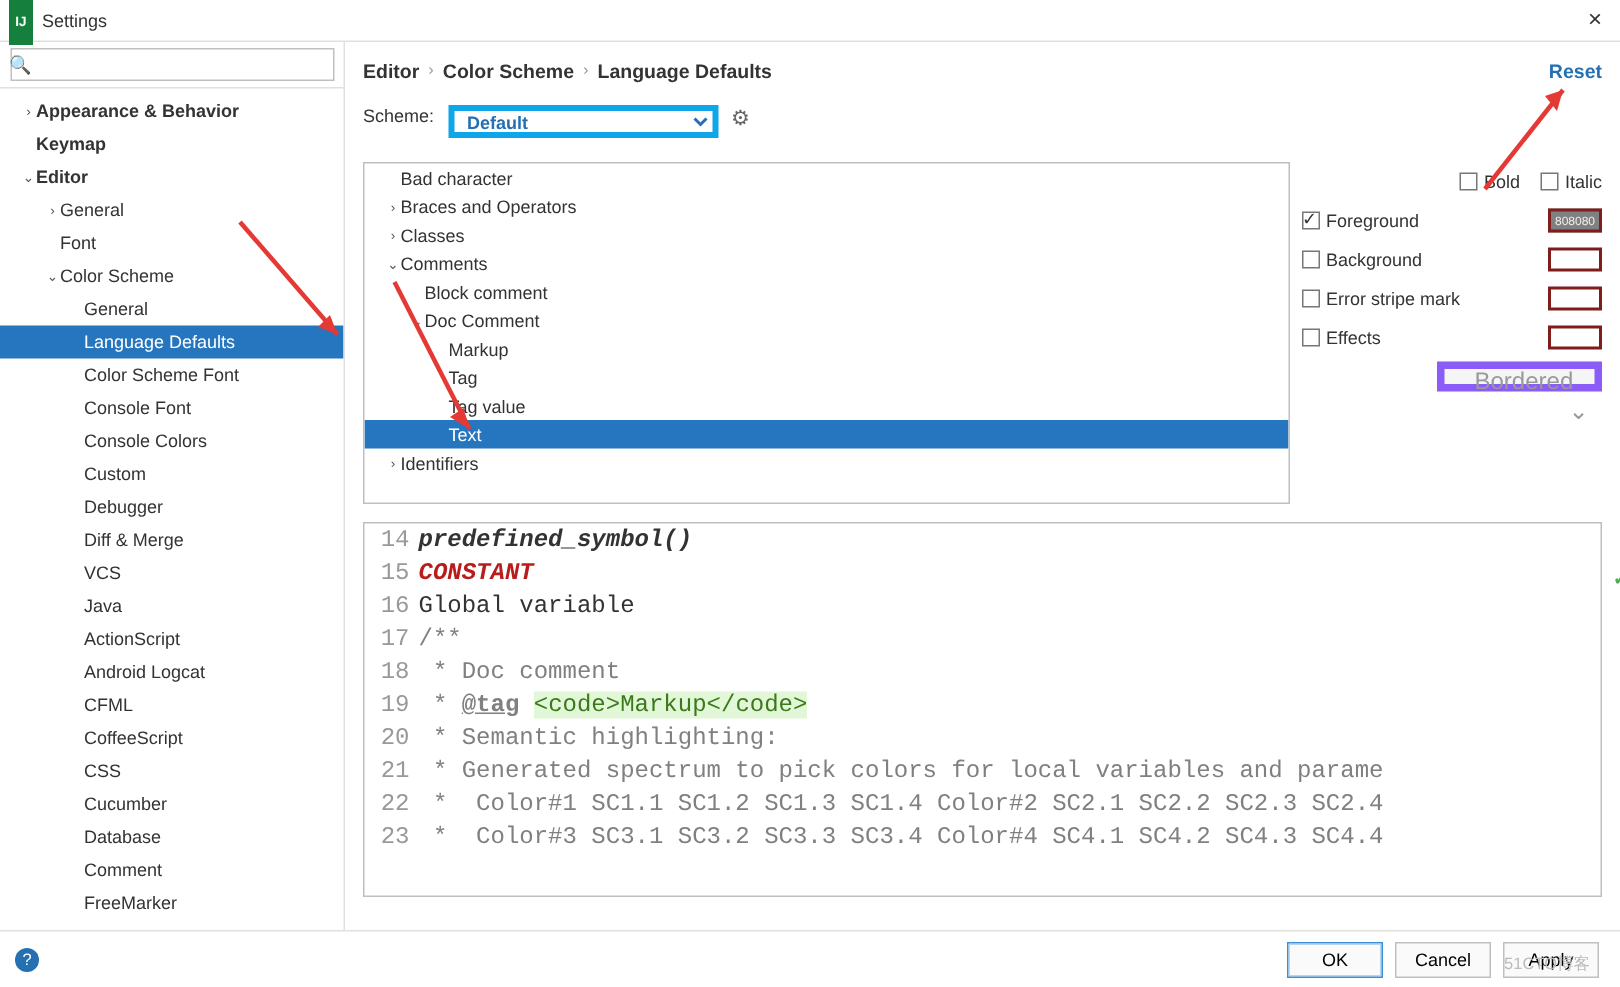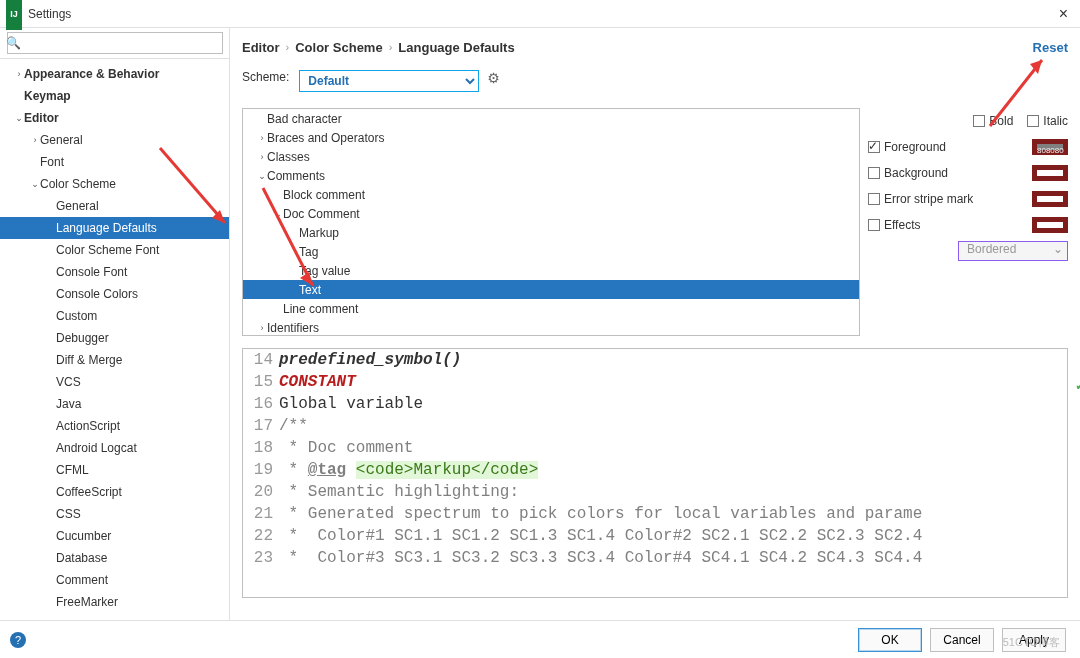--- a/index.html
+++ b/index.html
@@ -24,35 +24,35 @@
   .bold { font-weight: bold; }
   .selected { background: #2675bf !important; color: #fff; }
   .selected .arrow { color: #fff; }
   .main { flex: 1; display: flex; flex-direction: column; padding: 8px 12px 0 12px; position: relative; }
   .crumbs-row { display: flex; align-items: center; height: 22px; }
   .crumbs-row .crumb { font-weight: bold; font-size: 13px; }
   .crumbs-row .sep { margin: 0 6px; color: #999; font-size: 11px; }
   .crumbs-row .reset { margin-left: auto; color: #2470b3; font-weight: bold; cursor: pointer; font-size: 13px; }
   .scheme-row { display: flex; margin-top: 12px; height: 24px; }
   .scheme-row .lbl { margin-right: 10px; }
-  .scheme-row select { width: 180px; height: 22px; border: 1px solid #0ea5e9; font-size: 12px; padding-left: 4px; color: #2470b3; font-weight: bold; background: #fff; }
+  .scheme-row select { width: 180px; height: 22px; border: 4px solid #0ea5e9; font-size: 12px; padding-left: 4px; color: #2470b3; font-weight: bold; background: #fff; }
   .gear { margin-left: 8px; color: #666; font-size: 14px; }
   .center-area { display: flex; margin-top: 14px; height: 228px; }
   .cat-tree-wrap { flex: 1; border: 1px solid #bfbfbf; overflow-y: auto; }
   .cat-tree-wrap .tree-node { height: 19px; align-items: center; }
   .cat-lvl0 { padding-left: 14px; }
   .cat-lvl1 { padding-left: 30px; }
   .cat-lvl2 { padding-left: 46px; }
   .opts-panel { width: 200px; margin-left: 8px; font-size: 12px; }
   .opts-row { display: flex; align-items: center; height: 26px; }
   .check-like { width: 12px; height: 12px; border: 1px solid #777; display: inline-block; margin-right: 4px; position: relative; }
   .check-like.checked::after { content: "✓"; position: absolute; top: -3px; left: -1px; font-size: 12px; color: #333; }
-  .swatch { width: 36px; height: 16px; border: 5px solid #7f1d1d; margin-left: auto; }
+  .swatch { width: 36px; height: 16px; border: 2px solid #7f1d1d; margin-left: auto; }
   .swatch-fg { background: #808080; color: #efefef; font-size: 8px; line-height: 14px; text-align: center; }
-  .effects-select { width: 110px; height: 20px; border: 1px solid #8b5cf6; margin-left: auto; color: #999; font-size: 12px; padding-left: 8px; background: #f5f5f5; }
+  .effects-select { width: 110px; height: 20px; border: 5px solid #8b5cf6; margin-left: auto; color: #999; font-size: 16px; padding-left: 20px; background: #f5f5f5; }
   .preview-wrap { border: 1px solid #bfbfbf; margin-top: 12px; height: 250px; overflow: hidden; font-family: "Consolas","Courier New",monospace; font-size: 16px; line-height: 22px; position: relative; }
   .preview-line { display: flex; }
   .gutter { width: 36px; text-align: right; color: #999; padding-right: 6px; user-select: none; }
   .code { white-space: pre; }
   .code-italic { font-style: italic; font-weight: bold; }
   .code-bold { font-weight: bold; }
   .code-purple { color: #b91c1c; }
   .code-gray { color: #808080; }
   .code-bold-gray { color: #808080; font-weight: bold; text-decoration: underline; text-align: center; }
   .code-green { background: #e2f7d7; color: #3b7a1a; }
@@ -238,24 +238,20 @@
             <span class="label">Tag</span>
           </div>
           <div class="tree-node cat-lvl2">
             <span class="arrow"></span>
             <span class="label">Tag value</span>
           </div>
           <div class="tree-node cat-lvl2 selected">
             <span class="arrow"></span>
             <span class="label">Text</span>
           </div>
-          <div class="tree-node cat-lvl1">
-            <span class="arrow"></span>
-            <span class="label">Line comment</span>
-          </div>
           <div class="tree-node cat-lvl0">
             <span class="arrow">›</span>
             <span class="label">Identifiers</span>
           </div>
         </div>
 
       <div class="opts-panel">
         <div class="opts-row" style="justify-content:flex-end; gap:14px;">
           <span style="display:flex;align-items:center;">
               <span class="check-like"></span>

